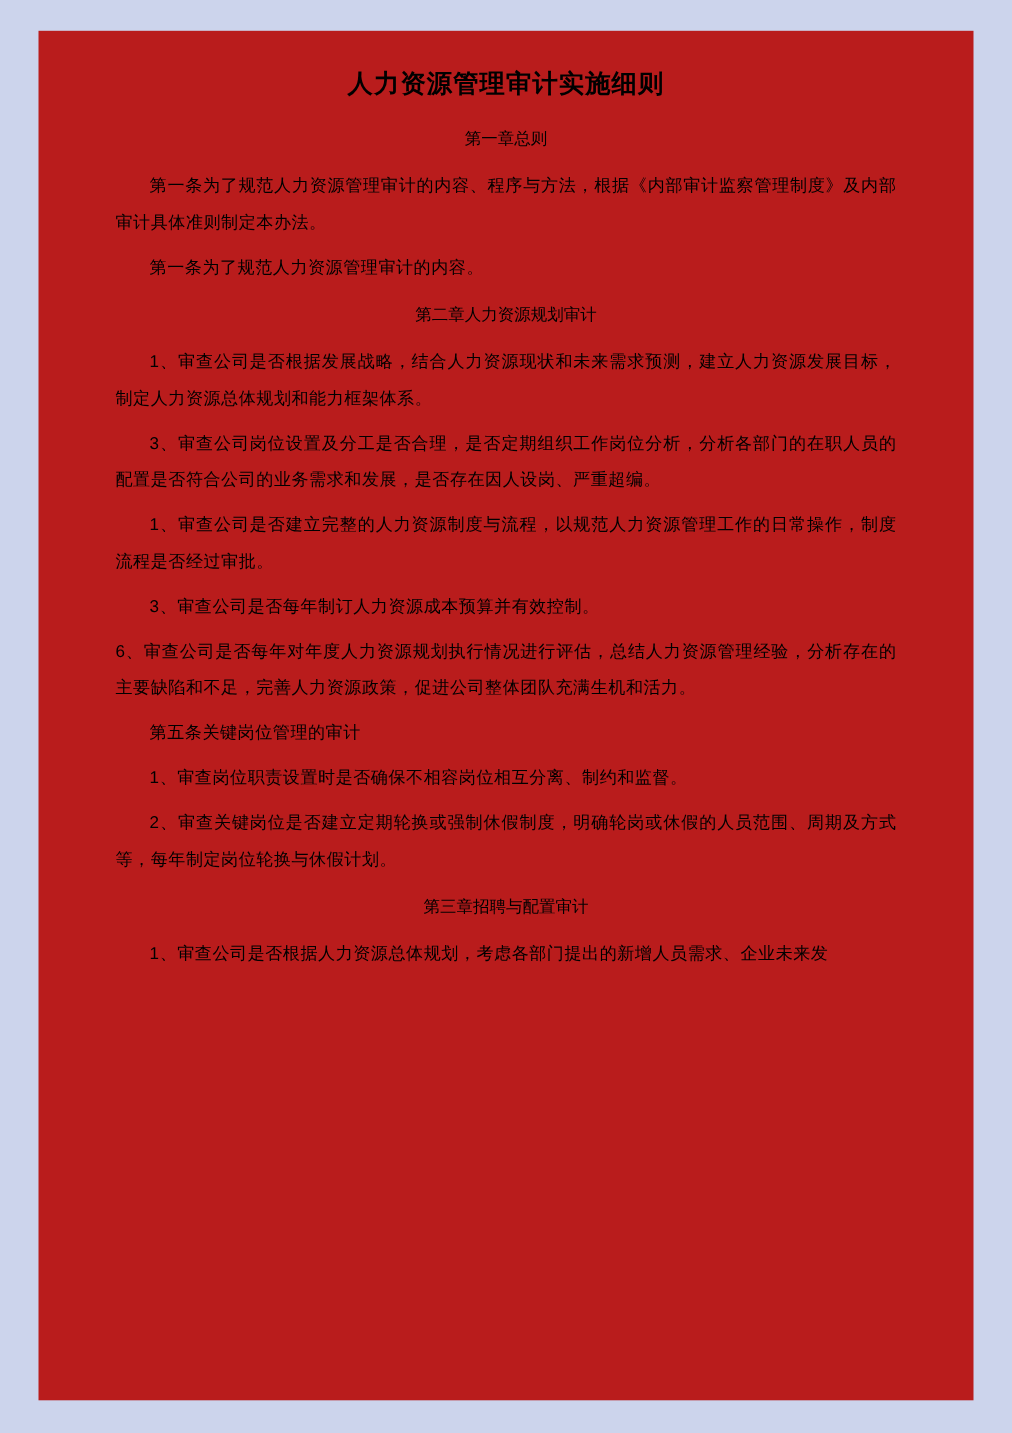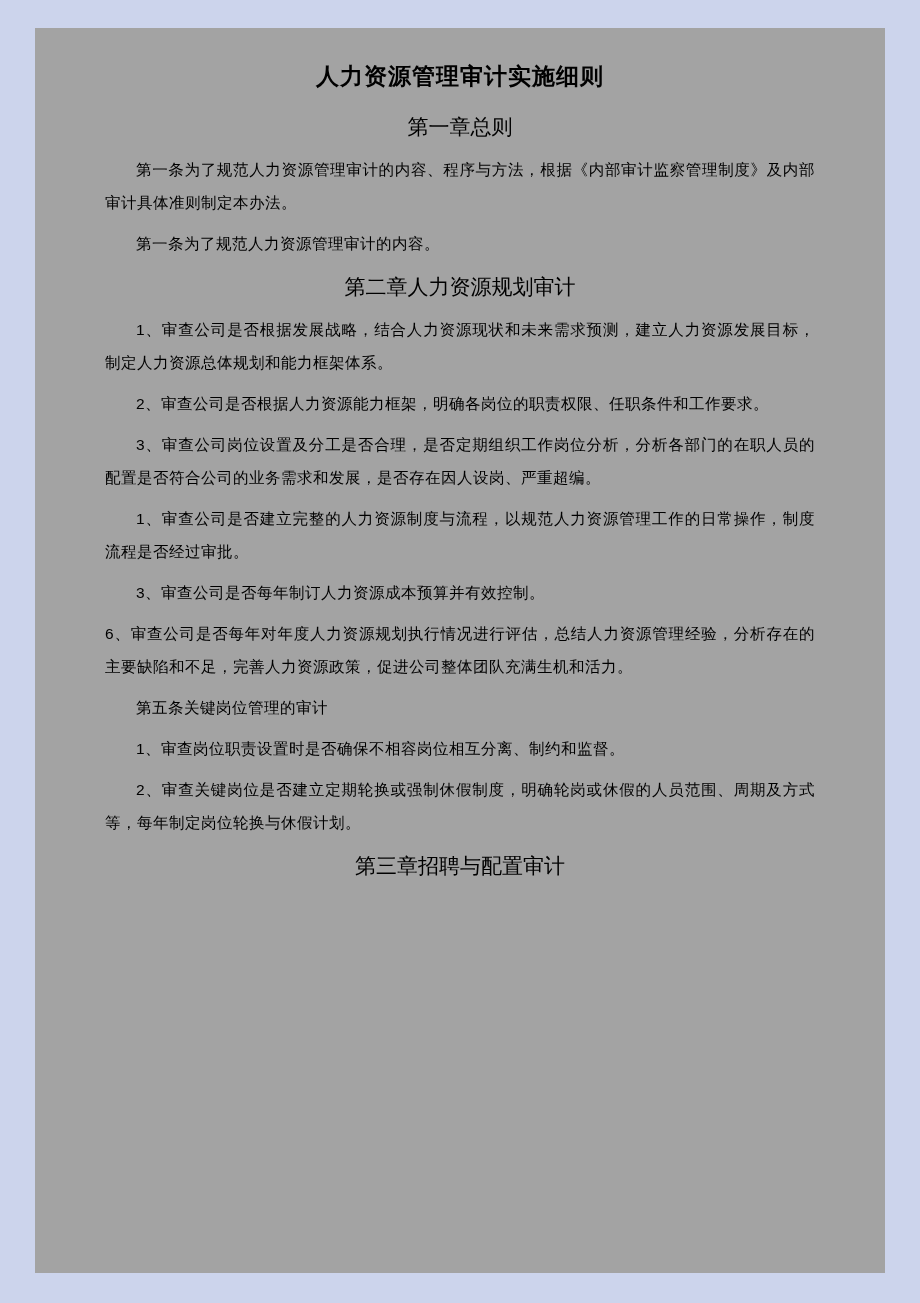--- a/index.html
+++ b/index.html
@@ -16,37 +16,37 @@
     height: 1303px;
     background: #ccd4ec;
     overflow: hidden;
   }
   .page {
     position: absolute;
     left: 35px;
     top: 28px;
     width: 850px;
     height: 1245px;
-    background: #a3a3a3;
+    background: #b91c1c;
     box-sizing: border-box;
     padding: 26px 70px 0 70px;
     overflow: hidden;
     color: #000000;
   }
   .block-title {
     text-align: center;
     font-size: 23px;
     font-weight: bold;
     line-height: 36px;
     margin: 4px 0 16px 0;
     letter-spacing: 1px;
   }
   .block-heading {
     text-align: center;
-    font-size: 21px;
+    font-size: 15px;
     line-height: 33px;
     margin: 10px 0;
   }
   .para {
     font-size: 15.5px;
     line-height: 33px;
     text-align: justify;
     text-indent: 2em;
     margin: 8px 0;
     letter-spacing: 0.5px;
@@ -64,27 +64,27 @@
     <div class="block-title">人力资源管理审计实施细则</div>
 
     <div class="block-heading">第一章总则</div>
 
     <div class="para">第一条为了规范人力资源管理审计的内容、程序与方法，根据《内部审计监察管理制度》及内部审计具体准则制定本办法。</div>
     <div class="para">第一条为了规范人力资源管理审计的内容。</div>
 
     <div class="block-heading">第二章人力资源规划审计</div>
 
     <div class="para">1、审查公司是否根据发展战略，结合人力资源现状和未来需求预测，建立人力资源发展目标，制定人力资源总体规划和能力框架体系。</div>
-    <div class="para">2、审查公司是否根据人力资源能力框架，明确各岗位的职责权限、任职条件和工作要求。</div>
     <div class="para">3、审查公司岗位设置及分工是否合理，是否定期组织工作岗位分析，分析各部门的在职人员的配置是否符合公司的业务需求和发展，是否存在因人设岗、严重超编。</div>
     <div class="para">1、审查公司是否建立完整的人力资源制度与流程，以规范人力资源管理工作的日常操作，制度流程是否经过审批。</div>
     <div class="para">3、审查公司是否每年制订人力资源成本预算并有效控制。</div>
     <div class="para no-indent">6、审查公司是否每年对年度人力资源规划执行情况进行评估，总结人力资源管理经验，分析存在的主要缺陷和不足，完善人力资源政策，促进公司整体团队充满生机和活力。</div>
 
     <div class="para">第五条关键岗位管理的审计</div>
     <div class="para">1、审查岗位职责设置时是否确保不相容岗位相互分离、制约和监督。</div>
     <div class="para">2、审查关键岗位是否建立定期轮换或强制休假制度，明确轮岗或休假的人员范围、周期及方式等，每年制定岗位轮换与休假计划。</div>
 
     <div class="block-heading">第三章招聘与配置审计</div>
 
+    <div class="para">1、审查公司是否根据人力资源总体规划，考虑各部门提出的新增人员需求、企业未来发</div>
 
   </div>
 </div>
 
 </body></html>

